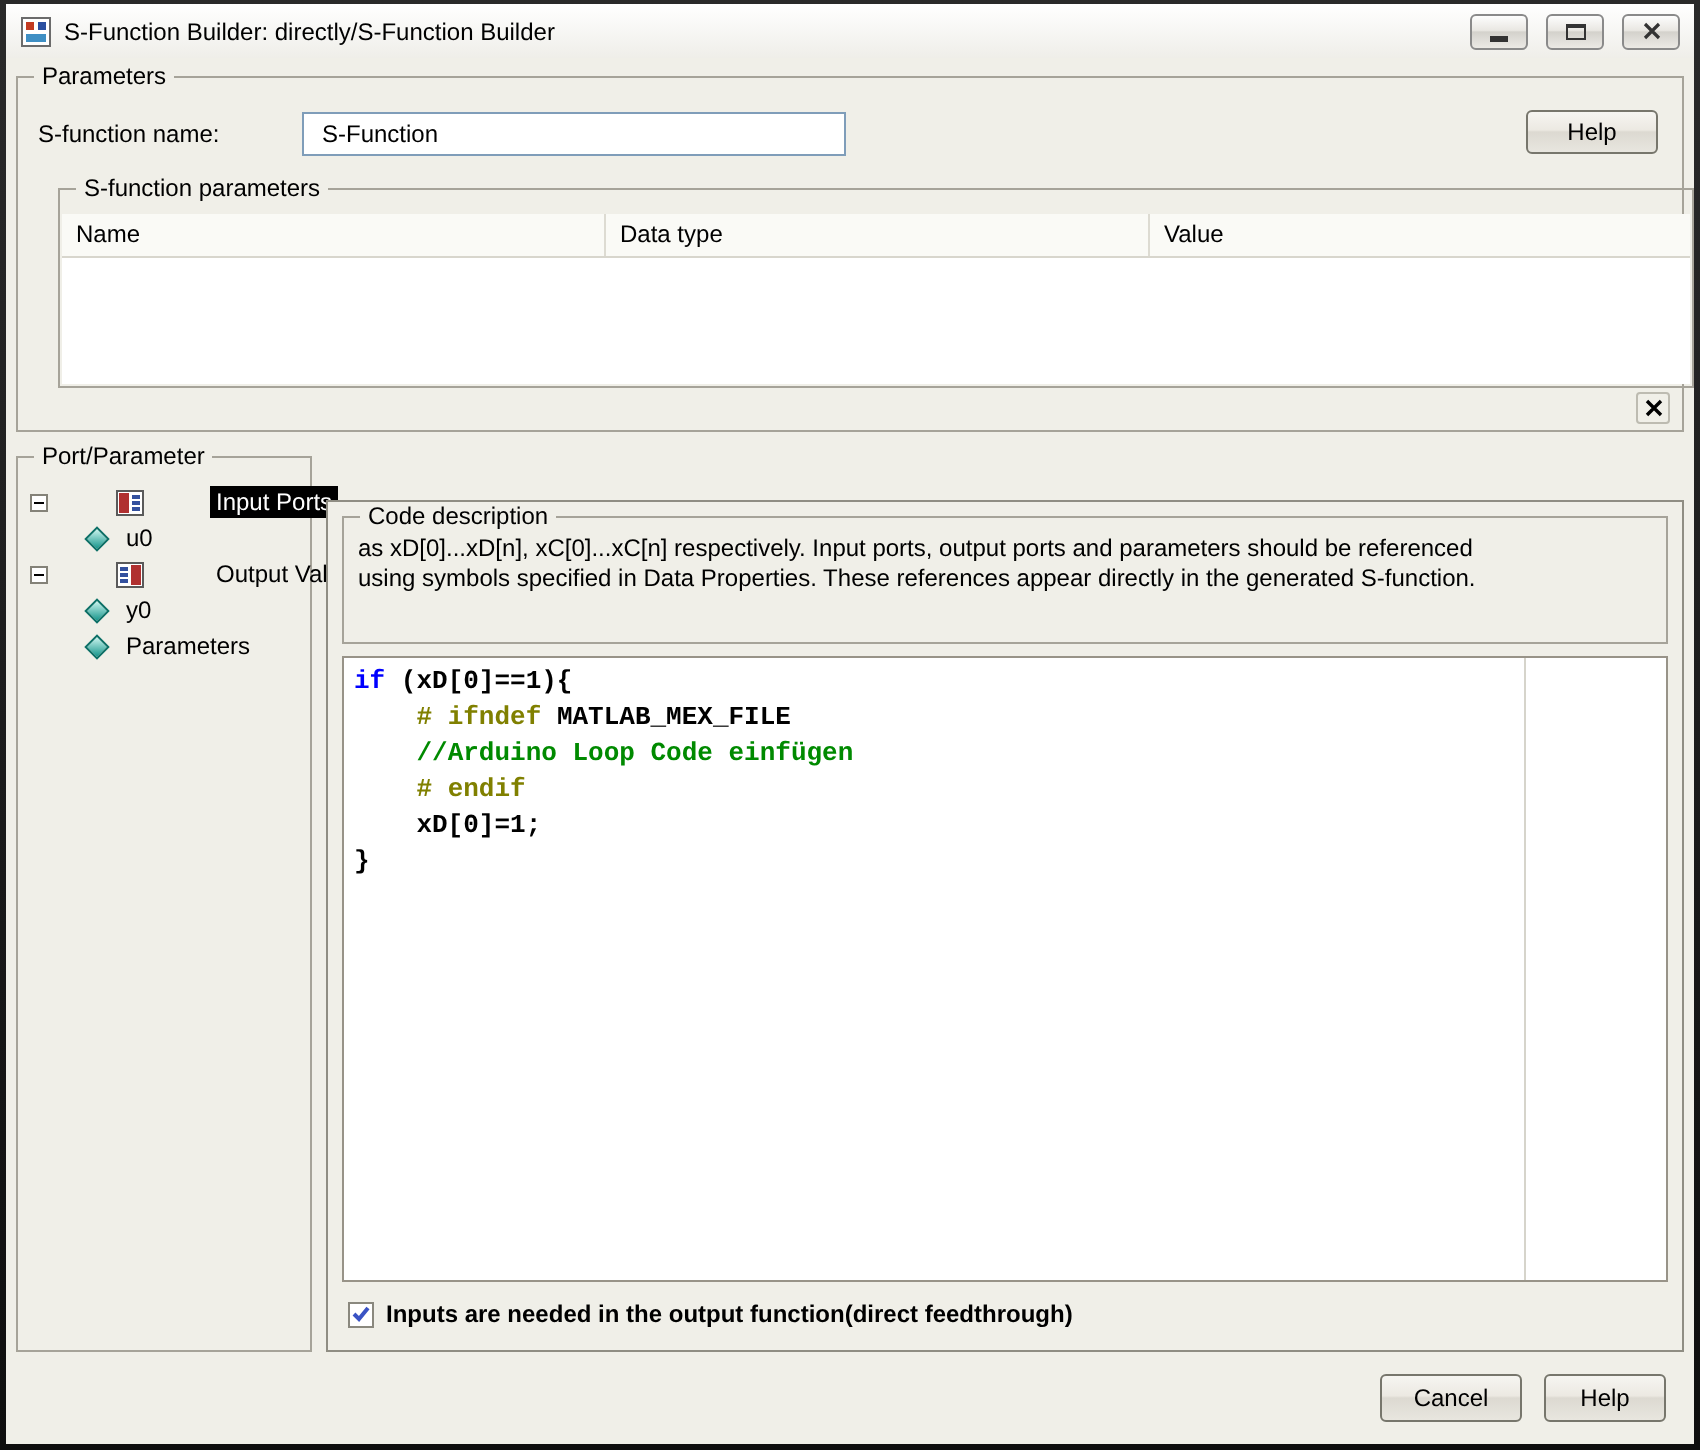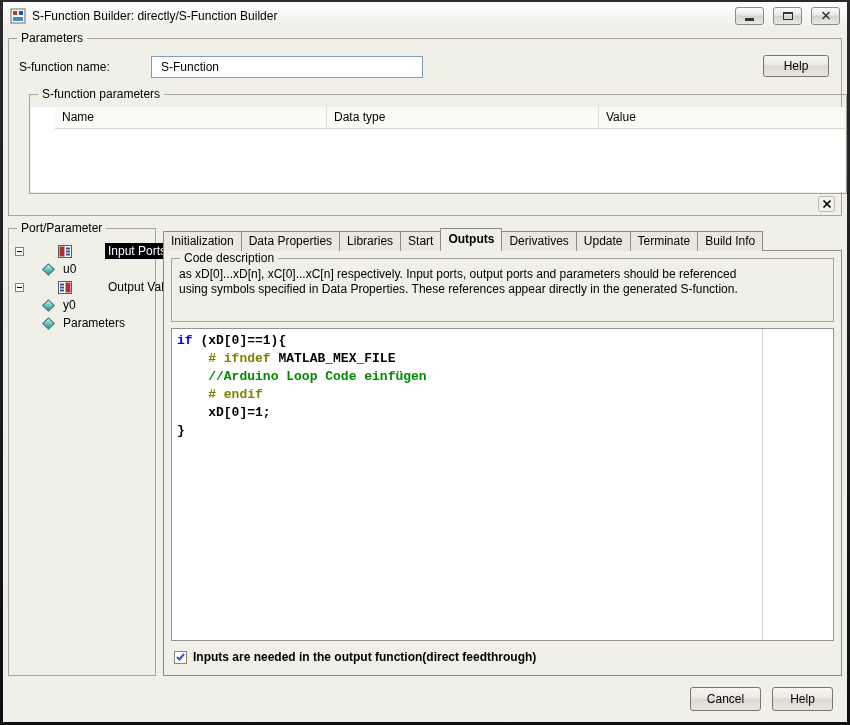--- a/index.html
+++ b/index.html
@@ -23,21 +23,21 @@
 
   
   .grp-parameters { left:5px; top:9px; width:834px; height:178px; }
   .lbl-name { position:absolute; left:10px; top:21px; }
   .name-input { position:absolute; left:142px; top:17px; width:272px; height:22px; border:1px solid #7f9db9;
                 padding:0 9px; font-family:"Liberation Sans",sans-serif; font-size:12px; background:#fff; }
   .btn { border:1px solid #77766c; border-radius:3px; font-family:"Liberation Sans",sans-serif; font-size:12px;
          background:linear-gradient(#f6f5f1,#ece9e2 45%,#dcd9d1 50%,#e8e6df); color:#000; text-align:center; }
   .btn-build { position:absolute; right:12px; top:16px; width:66px; height:22px; }
   .grp-sfparams { left:8px; top:55px; width:818px; height:100px; border:1px solid #a6a399; position:absolute;margin-left:12px; }
-  .params-table { position:absolute; left:1px; right:1px; top:12px; bottom:1px; background:#fff;padding-left:24px; }
+  .params-table { position:absolute; left:1px; right:1px; top:12px; bottom:1px; background:#fff; }
   .params-header { display:flex; height:22px; background:#fafaf6; border-bottom:1px solid #d8d6cd; }
   .th { padding:3px 7px; border-right:1px solid #ddlbd2; border-right:1px solid #dddbd2; white-space:nowrap; overflow:hidden; }
   .th.fixed { width:272px; }
   .th:last-child { flex:1; border-right:none; }
   .delete-btn { position:absolute; right:6px; bottom:3px; width:17px; height:16px; border:1px solid #bdbbb1;
                 background:transparent; display:flex; align-items:center; justify-content:center; border-radius:2px; }
 
   
   .grp-tree { left:5px; top:199px; width:148px; height:448px; }
   .tree-body { padding-top:13px; }
@@ -173,31 +173,20 @@
             <span class="node-icon diamond"></span>
             <span class="tree-label">y0</span>
           </div>
           <div class="tree-row lvl1">
             <span class="node-icon diamond"></span>
             <span class="tree-label">Parameters</span>
           </div>
         </div>
     </div>
 
-    <div class="tab-bar">
-        <div class="tab">Initialization</div>
-        <div class="tab">Data Properties</div>
-        <div class="tab">Libraries</div>
-        <div class="tab">Start</div>
-        <div class="tab active">Outputs</div>
-        <div class="tab">Derivatives</div>
-        <div class="tab">Update</div>
-        <div class="tab">Terminate</div>
-        <div class="tab">Build Info</div>
-      </div>
 
     <div class="tab-panel">
 
       <div class="groupbox grp-desc">
         <span class="glabel">Code description</span>
         <div class="desc-text">
             <div>as xD[0]...xD[n], xC[0]...xC[n] respectively. Input ports, output ports and parameters should be referenced</div>
             <div>using symbols specified in Data Properties. These references appear directly in the generated S-function.</div>
           </div>
       </div>

